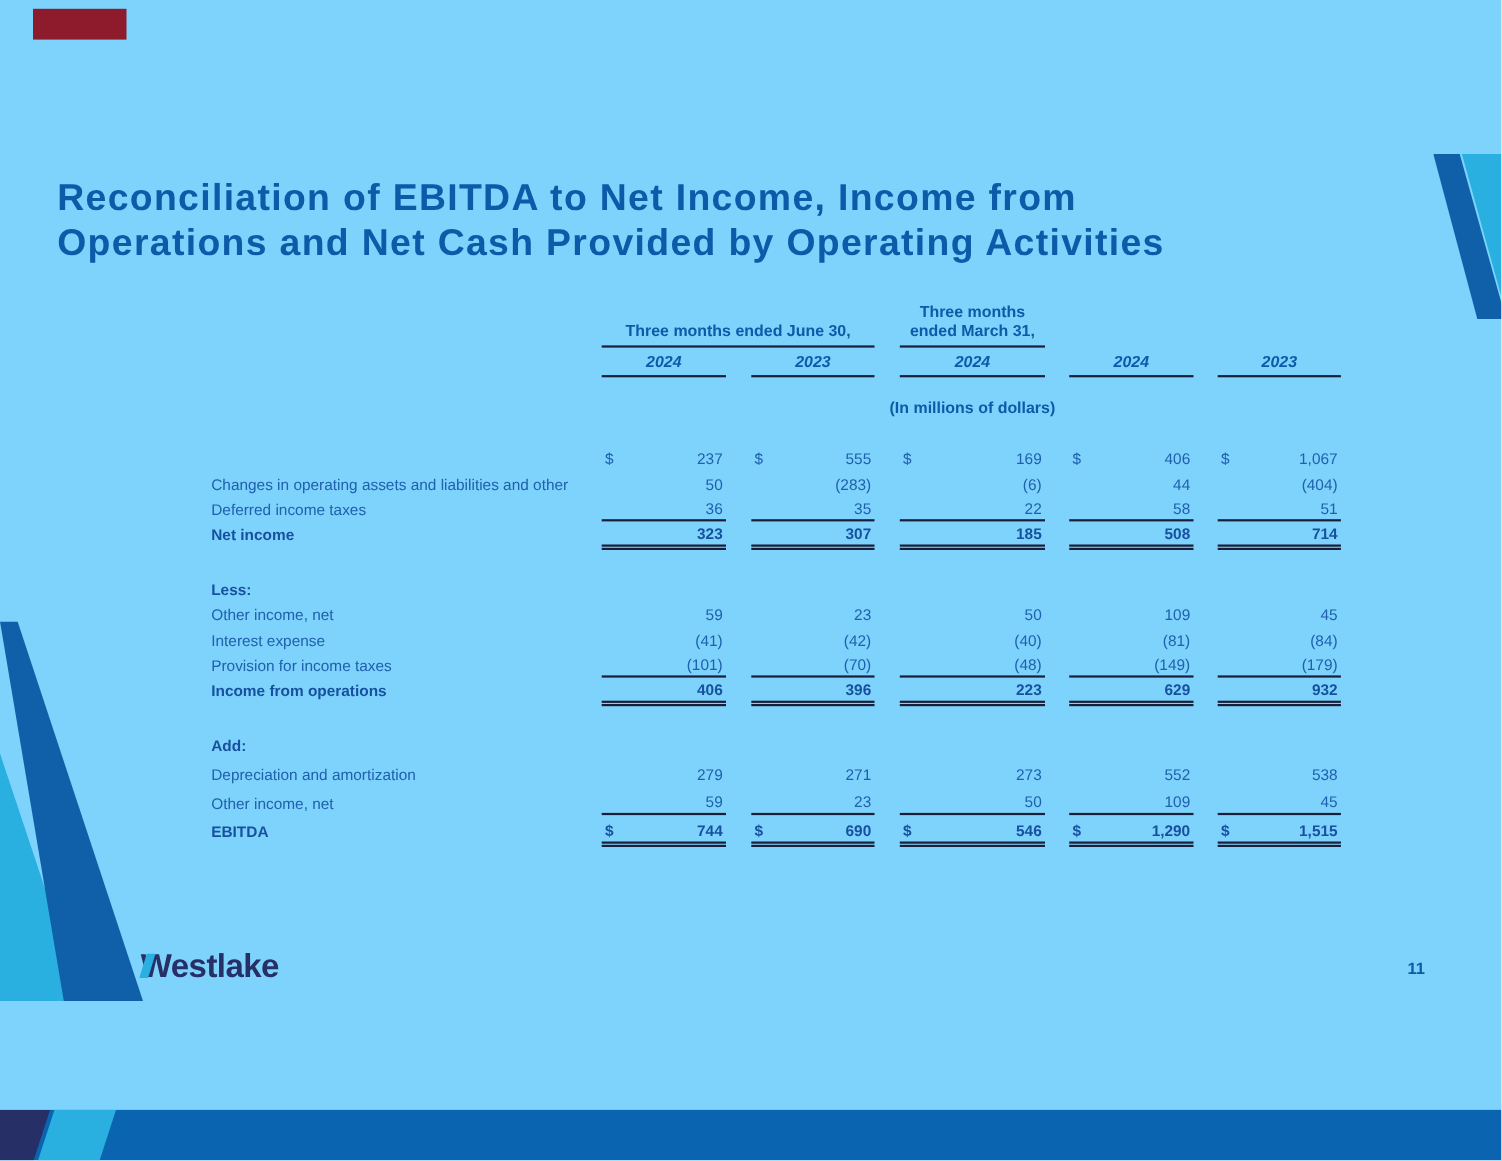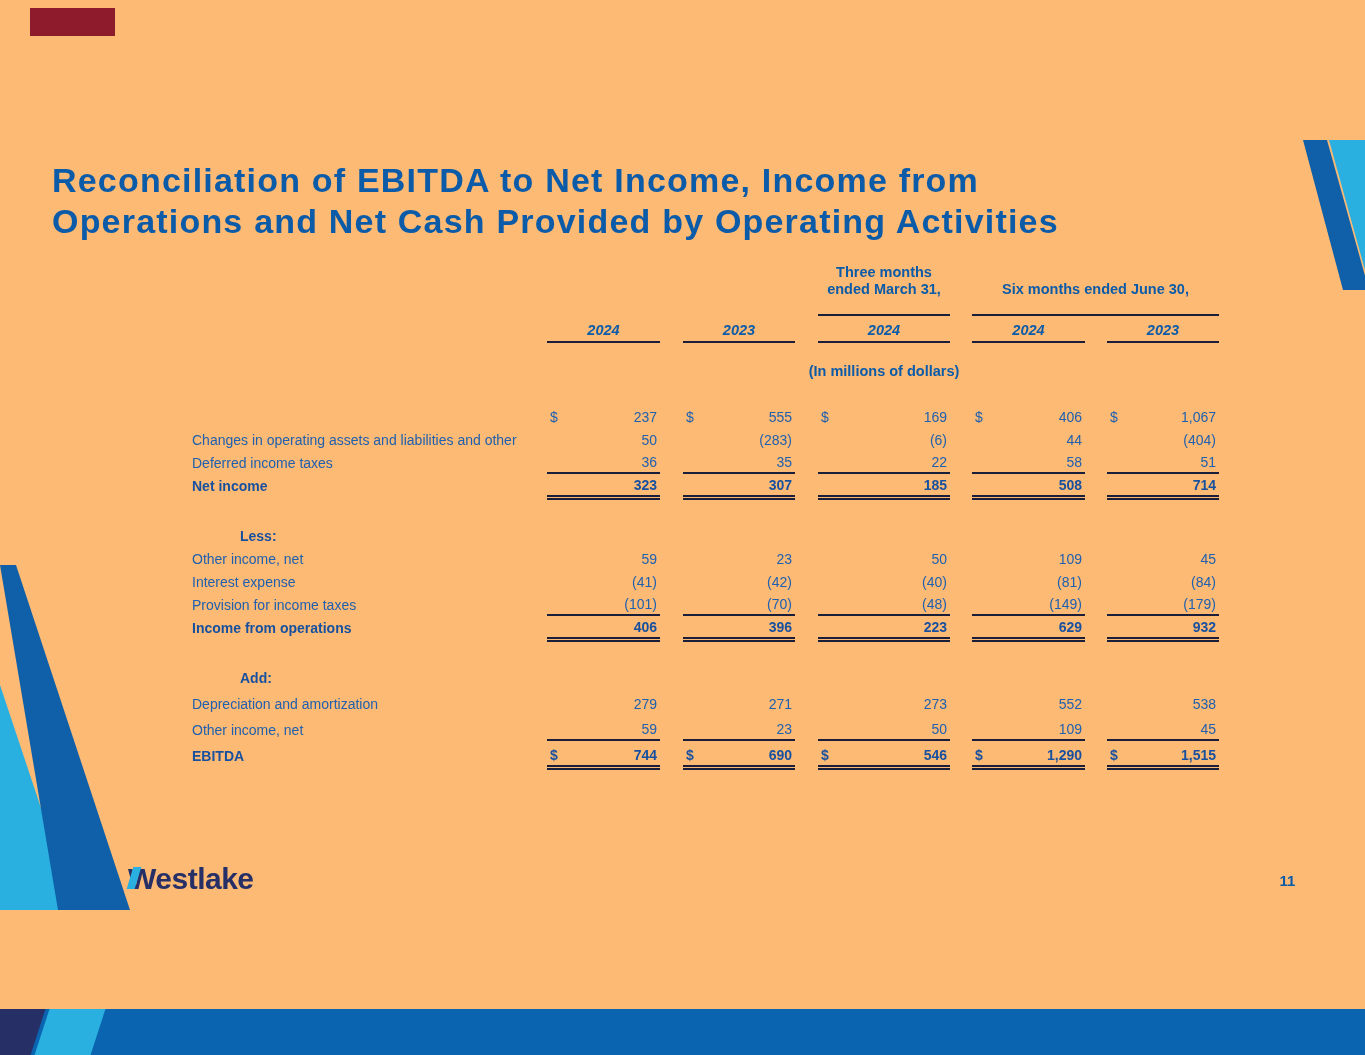--- a/index.html
+++ b/index.html
@@ -1,50 +1,50 @@
 <!DOCTYPE html>
 <html style="--title_blue: #0B5BA9; --text_blue: #2060AE; --bold_blue: #17509F; --rule: #1A1E38; --brand_blue: #0F60A9; --brand_cyan: #29AFE0; --brand_navy: #272F67; --brand_red: #8E1B2C; --bar_blue: #0A64B0;"><head>
 <meta charset="utf-8">
 <style>
   html,body{margin:0;padding:0;background:#fff;}
   .slide{
-    position:relative;width:1365px;height:1055px;background:#fdba74;overflow:hidden;
+    position:relative;width:1365px;height:1055px;background:#7dd3fc;overflow:hidden;
     font-family:"Liberation Sans",sans-serif;
   }
   
   .deco-red{position:absolute;left:30px;top:8px;width:85px;height:28px;background:var(--brand_red);}
   .deco-tr{position:absolute;right:0;top:140px;}
   .deco-bl{position:absolute;left:0;top:565px;}
   .bottom-bar{position:absolute;left:0;bottom:0;width:100%;height:46px;background:var(--bar_blue);overflow:hidden;}
   .bb-navy{position:absolute;left:-14px;top:0;width:52px;height:100%;background:var(--brand_navy);transform:skewX(-18deg);}
   .bb-cyan{position:absolute;left:42px;top:0;width:56px;height:100%;background:var(--brand_cyan);transform:skewX(-18deg);}
   
   .title{position:absolute;left:52px;top:160px;margin:0;font-size:34px;line-height:41px;
     font-weight:bold;color:var(--title_blue);letter-spacing:1.2px;}
   .title .tl{display:block;white-space:nowrap;}
   
   .table{position:absolute;left:192px;top:278px;width:1040px;height:520px;font-size:14px;}
   .ghdr{position:absolute;top:0;height:38px;display:flex;align-items:flex-end;justify-content:center;
     border-bottom:2.5px solid var(--rule);font-weight:bold;font-size:14.5px;color:var(--title_blue);
-    text-align:center;line-height:17px;padding-bottom:16px;box-sizing:border-box;}
+    text-align:center;line-height:17px;padding-bottom:4px;box-sizing:border-box;}
   .g1{left:355px;width:248px;}
   .g2{left:626px;width:132px;}
   .g3{left:780px;width:247px;}
   .yr{position:absolute;top:44px;height:21px;border-bottom:2.5px solid var(--rule);
     font-weight:bold;font-size:14.5px;color:var(--title_blue);text-align:center;box-sizing:border-box;font-style:italic;}
   .y1{left:355px;width:113px;}
   .y2{left:491px;width:112px;}
   .y3{left:626px;width:132px;}
   .y4{left:780px;width:113px;}
   .y5{left:915px;width:112px;}
   .note{position:absolute;top:85px;left:592px;width:200px;text-align:center;
     font-weight:bold;font-size:14.5px;color:var(--title_blue);}
   #rows{position:absolute;top:127px;left:0;width:100%;}
   .t-row{position:relative;height:23px;}
-  .t-row.sec{margin-top:27px;margin-left:48px;}
+  .t-row.sec{margin-top:27px;}
   #rows .t-row:nth-child(11),
   #rows .t-row:nth-child(12),
   #rows .t-row:nth-child(13){margin-top:3px;}
   .lbl{position:absolute;left:0;top:0;height:100%;display:flex;align-items:center;
     font-size:14px;color:var(--text_blue);white-space:nowrap;}
   .lbl.b{font-weight:bold;color:var(--bold_blue);}
   .c{position:absolute;top:0;height:100%;display:flex;align-items:center;justify-content:space-between;
     font-size:14px;color:var(--text_blue);padding:0 3px;box-sizing:border-box;}
   .c.b{font-weight:bold;color:var(--bold_blue);}
   .c1{left:355px;width:113px;}
@@ -79,25 +79,25 @@
     <polygon points="0,120 75,345 0,345" fill="#29AFE0"></polygon>
     <polygon points="0,0 16,0 130,345 58,345" fill="#0F60A9"></polygon>
   </svg>
 
   <h1 class="title">
     <span class="tl">Reconciliation of EBITDA to Net Income, Income from</span>
     <span class="tl">Operations and Net Cash Provided by Operating Activities</span>
   </h1>
 
   <div class="table">
+    <div class="ghdr g1">
+      <span>Three months ended June 30,</span>
+    </div>
     <div class="ghdr g2">
       <span>Three months ended March 31,</span>
-    </div>
-    <div class="ghdr g3">
-      <span>Six months ended June 30,</span>
     </div>
     <div class="yr y1">2024</div>
     <div class="yr y2">2023</div>
     <div class="yr y3">2024</div>
     <div class="yr y4">2024</div>
     <div class="yr y5">2023</div>
     <div class="note">(In millions of dollars)</div>
     <div id="rows">
         <div class="t-row">
           <div class="c c1">

